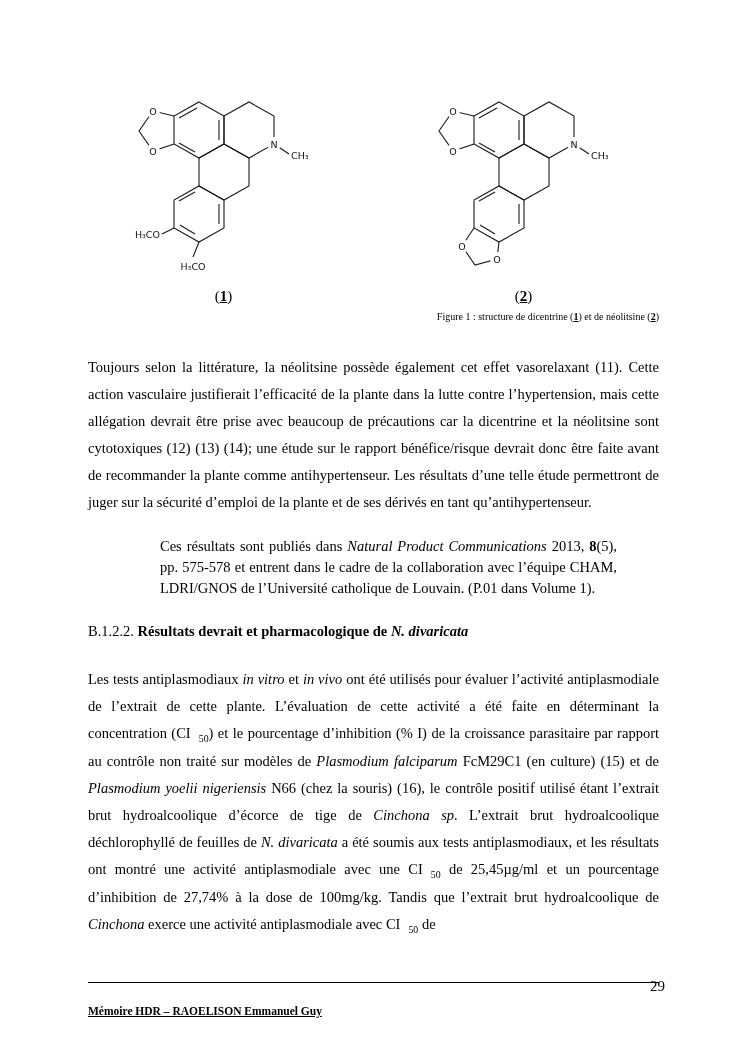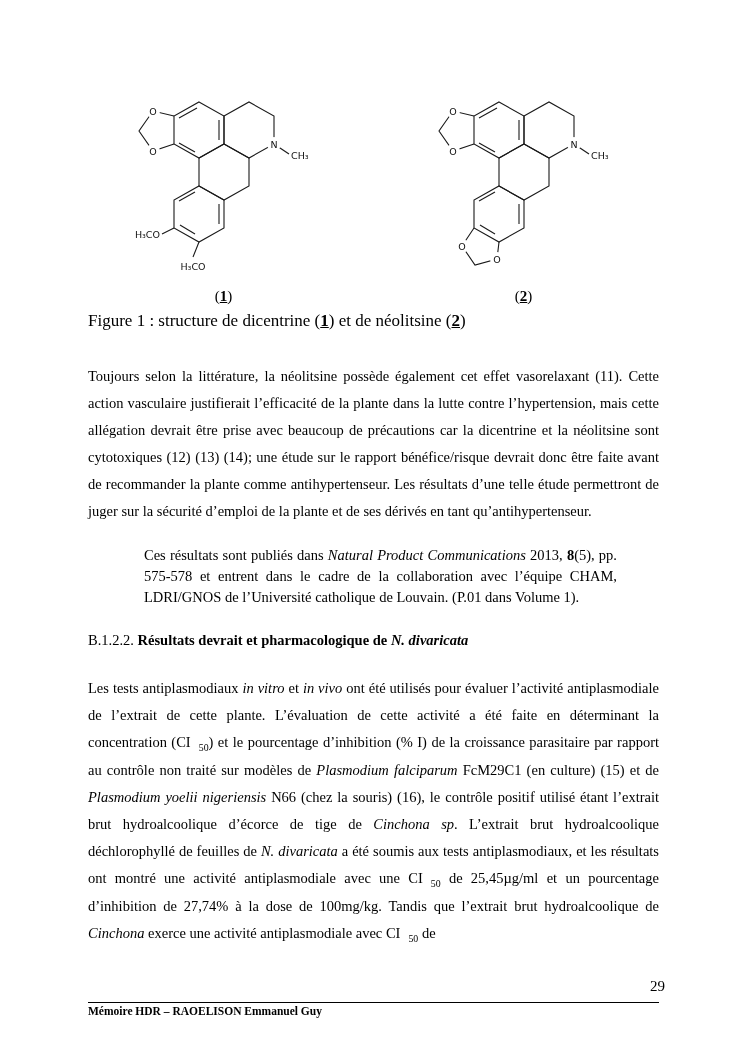--- a/index.html
+++ b/index.html
@@ -13,46 +13,46 @@
   .page {
     position:relative;
     width:745px; height:1053px;
     background:#fff;
     padding:84px 86px 0 88px;
     overflow:hidden;
   }
   .fig-structures { display:flex; justify-content:center; gap:110px; }
   .fig-col { display:flex; flex-direction:column; align-items:center; }
   .fig-label { margin-top:4px; font-size:15px; }
-  .fig-caption { text-align:left; margin-top:6px; font-size:17px; }
+  .fig-caption { text-align:right; margin-top:6px; font-size:10px; }
   .body-par {
     margin-top:32px;
     font-size:14.5px;
     line-height:1.86;
     text-align:justify;
   }
   .par2 { margin-top:26px; }
   .quote {
-    margin:20px 42px 0 56px;
+    margin:20px 42px 0 72px;
     font-size:14.5px;
     line-height:1.45;
     text-align:justify;
   }
   .heading { margin-top:24px; font-size:14.5px; }
   .rt-i  { font-style:italic; }
   .rt-b  { font-weight:bold; }
   .rt-bi { font-weight:bold; font-style:italic; }
   .rt-bu { font-weight:bold; text-decoration:underline; }
   .rt-sub{ vertical-align:sub; font-size:0.68em;padding-left:8px; }
   .page-number { position:absolute; right:80px; bottom:58px; font-size:15px; }
   .footer {
     position:absolute; left:88px; right:86px; bottom:36px;
     border-top:1px solid #000;
-    padding-top:2px;
-    font-weight:bold; font-size:11.5px;
+    padding-top:22px;
+    font-weight:bold; font-size:11.5px;text-decoration:underline;
   }
   
   .mol polygon, .mol path, .mol line { fill:none; stroke:#1a1a1a; stroke-width:1.1; }
   .mol circle { fill:#fff; stroke:none; }
   .mol text { font-family:"DejaVu Sans", sans-serif; font-size:9.5px; fill:#111; }
 </style>
 </head>
 <body>
 
 <div class="page">

